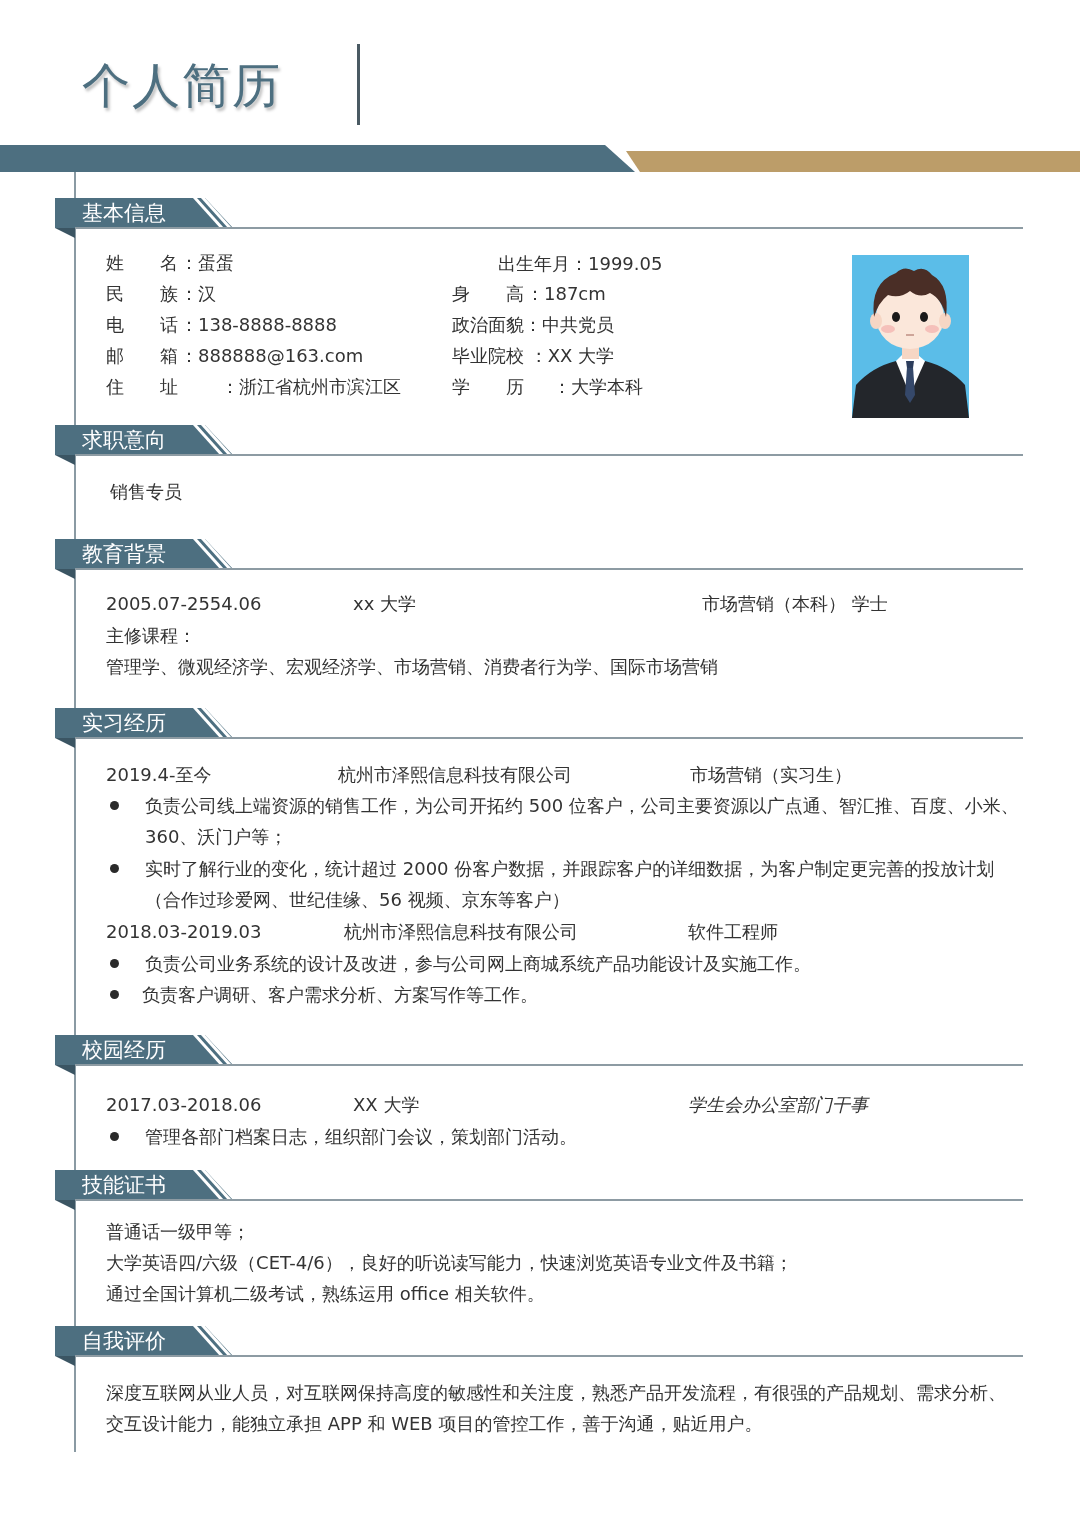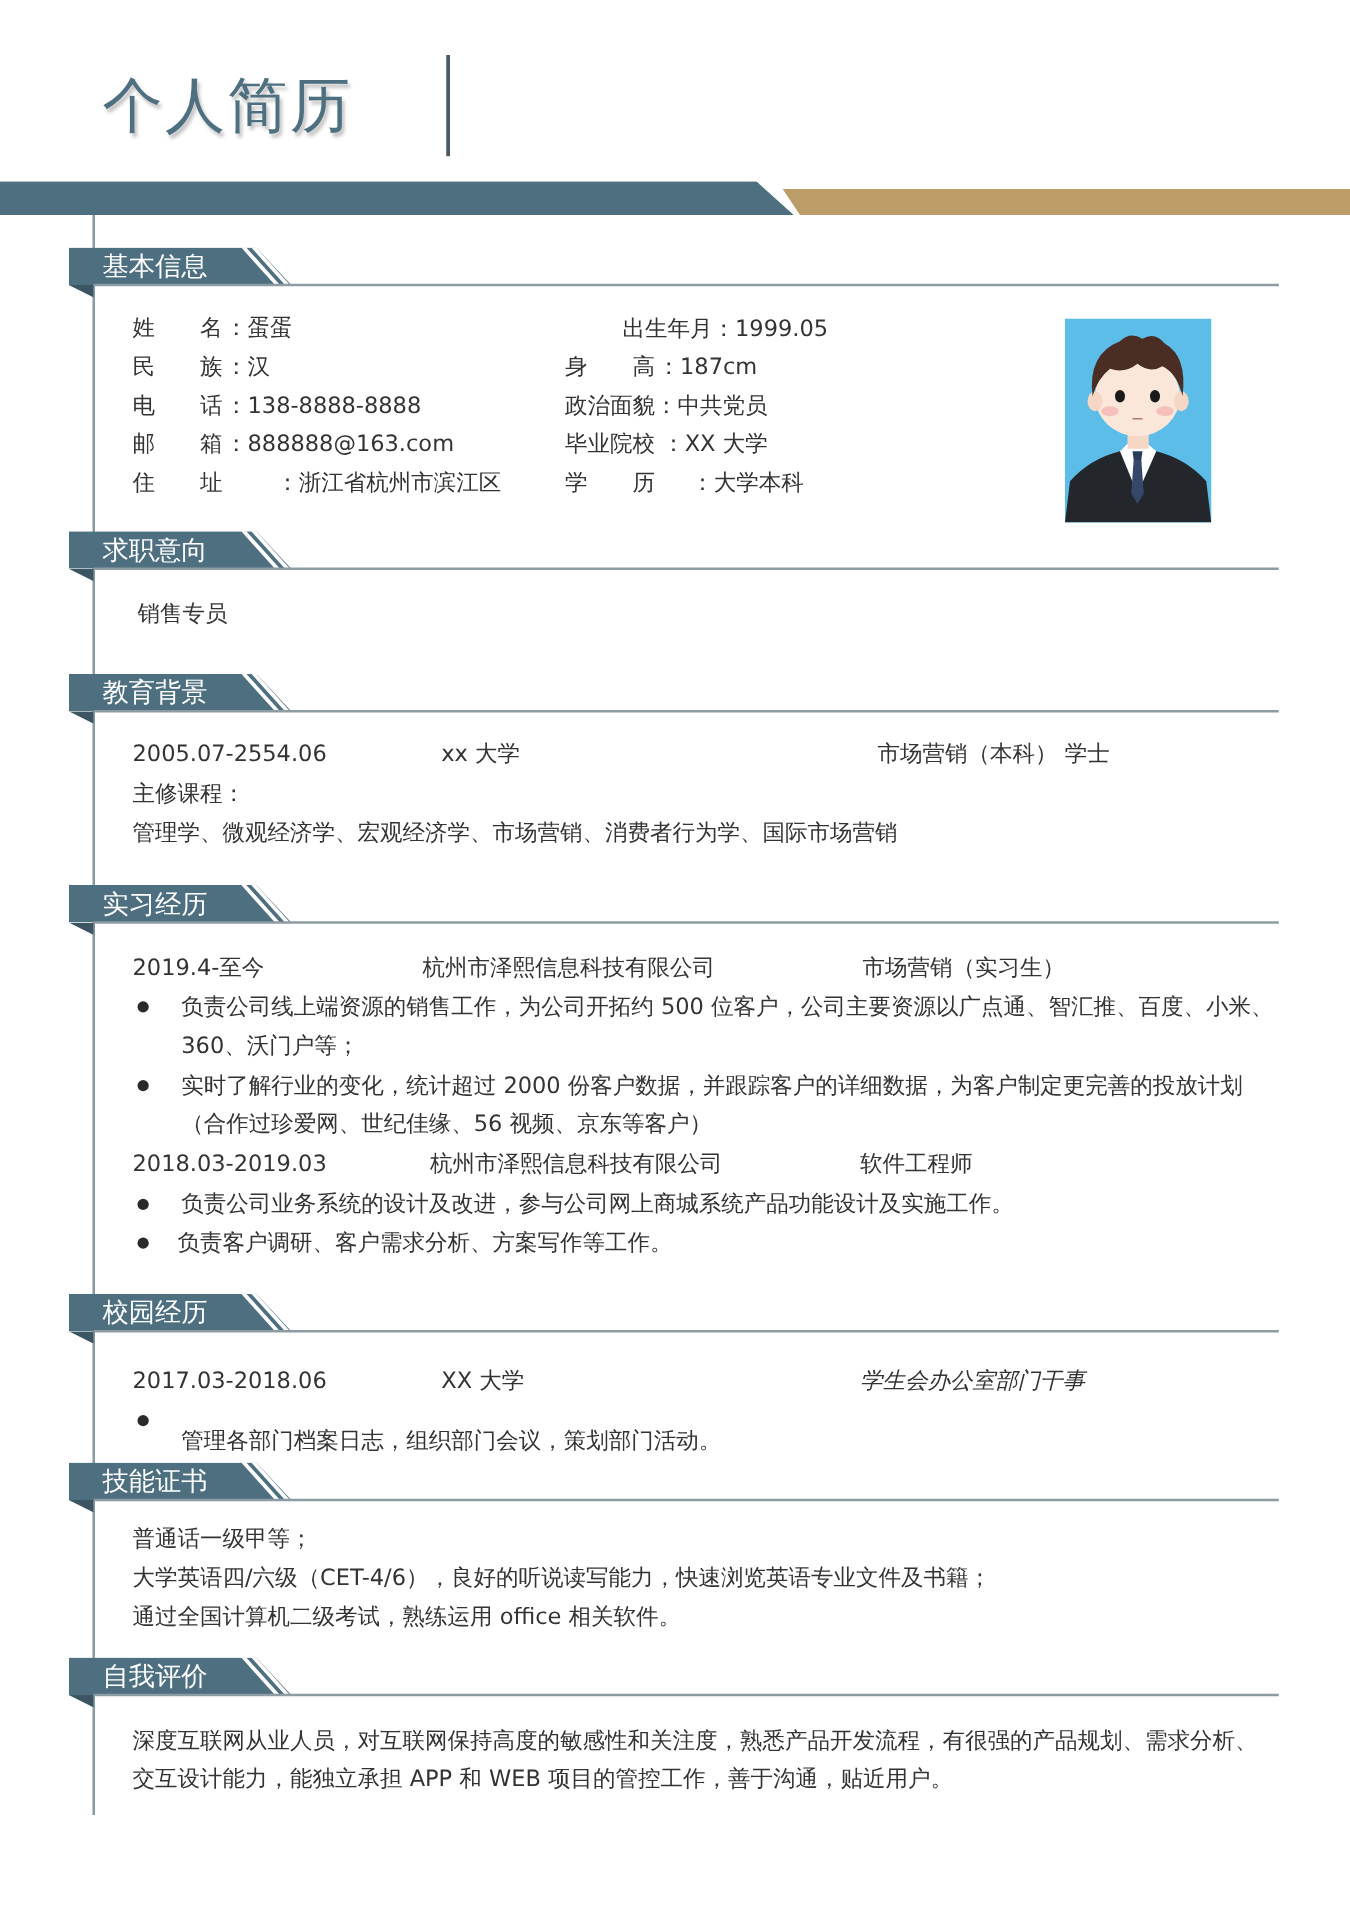--- a/index.html
+++ b/index.html
@@ -203,21 +203,21 @@
   <div class="sh-stripe1"></div>
   <div class="sh-stripe2"></div>
   <div class="sh-fold"></div>
   <div class="sh-line"></div>
   <div class="sh-label">校园经历</div>
 </div>
 <span class="t" style="left:106px; top:1093px;">2017.03-2018.06</span>
 <span class="t" style="left:353px; top:1093px;">XX 大学</span>
 <span class="t" style="left:688px; top:1093px;font-style:italic;">学生会办公室部门干事</span>
 <div class="bullet" style="left:110px; top:1132px;"></div>
-<span class="t" style="left:145px; top:1125px;margin-top:16px;">管理各部门档案日志，组织部门会议，策划部门活动。</span>
+<span class="t" style="left:145px; top:1125px;">管理各部门档案日志，组织部门会议，策划部门活动。</span>
 
 <div class="section-head" style="top:1170px;">
   <div class="sh-band"></div>
   <div class="sh-stripe1"></div>
   <div class="sh-stripe2"></div>
   <div class="sh-fold"></div>
   <div class="sh-line"></div>
   <div class="sh-label">技能证书</div>
 </div>
 <span class="t" style="left:106px; top:1220px;">普通话一级甲等；</span>

